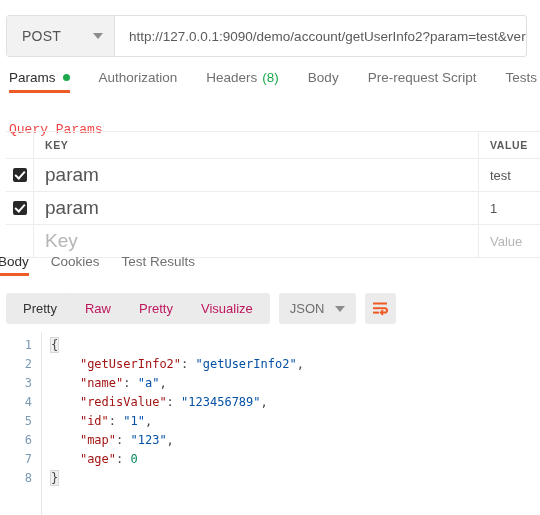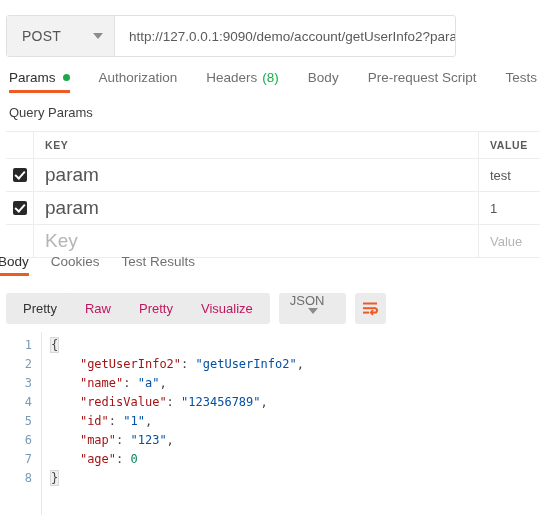--- a/index.html
+++ b/index.html
@@ -16,21 +16,21 @@
     color: #333333;
     overflow: hidden;
     position: relative;
   }
 
   
   .url-bar {
     position: absolute;
     left: 6px;
     top: 15px;
-    width: 450px;
+    width: 521px;
     height: 42px;
     display: flex;
     align-items: stretch;
     border: 1px solid #e0e0e0;
     border-radius: 3px;
     background: #ffffff;
     box-sizing: border-box;
   }
   .method-select {
     width: 108px;
@@ -111,23 +111,24 @@
   }
   .count-badge {
     color: #1ba94c;
     margin-left: 5px;
   }
 
   
   .section-label {
     position: absolute;
     left: 9px;
-    top: 105px;
+    top: 122px;
     font-size: 13px;
-    color: #404040;
+    color: #ef4444;
+    font-family: Liberation Mono, monospace;
   }
 
   
   .params-table {
     position: absolute;
     left: 6px;
     top: 131px;
     width: 534px;
     border-top: 1px solid #ededed;
     box-sizing: border-box;
@@ -263,21 +264,20 @@
   }
   .lang-group {
     display: flex;
     align-items: center;
     background: #ebebeb;
     border-radius: 3px;
     height: 31px;
     padding: 0 11px;
     margin-left: 9px;
     cursor: pointer;
-    flex-direction: column;
   }
   .lang-label {
     font-size: 13px;
     color: #6e6e6e;
     margin-right: 11px;
   }
   .wrap-btn {
     width: 31px;
     height: 31px;
     background: #ebebeb;

